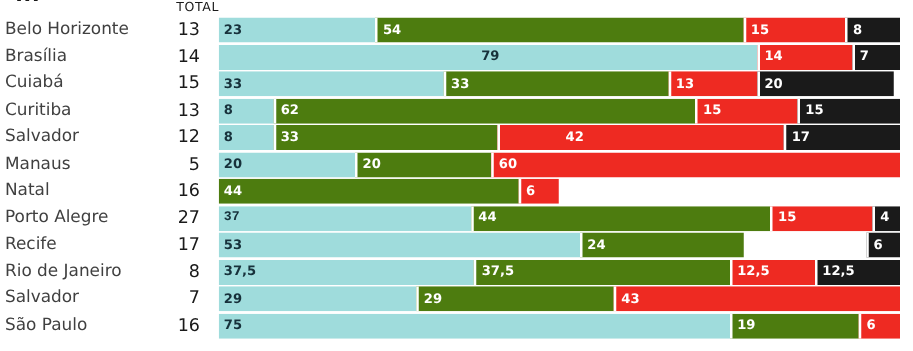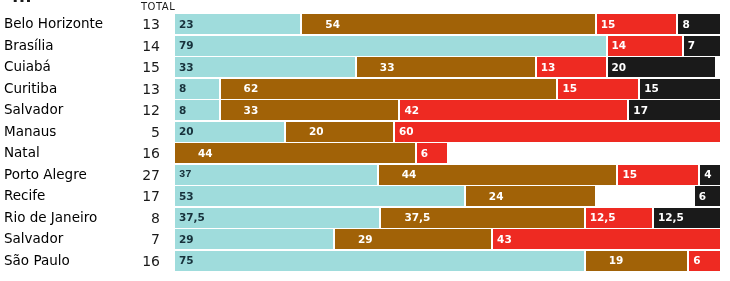--- a/index.html
+++ b/index.html
@@ -33,21 +33,21 @@
     width:730px;
   }
   .row{
     position:relative;
     height:20px;
     margin-bottom:1.5px;
   }
   .city-label{
     position:absolute;left:4px;top:50%;
     transform:translateY(-52%);
-    font-size:13.5px;color:#000000;
+    font-size:13.5px;color:#404040;
     white-space:nowrap;
     line-height:1;
   }
   .total-value{
     position:absolute;left:120px;width:40px;
     top:50%;transform:translateY(-52%);
     text-align:right;
     font-size:14px;color:#1a1a1a;
     line-height:1;
   }
@@ -65,21 +65,21 @@
     min-width:0;
   }
   .seg-label{
     font-size:10.5px;font-weight:bold;
     padding-left:4px;
     white-space:nowrap;
     line-height:1;
   }
   .seg.s0{background:#9FDCDC;}
   .seg.s0 .seg-label{color:#17313b;}
-  .seg.s1{background:#a16207;padding-left:19px;}
+  .seg.s1{background:#4d7c0f;}
   .seg.s1 .seg-label{color:#ffffff;}
   .seg.s2{background:#EE2A22;}
   .seg.s2 .seg-label{color:#ffffff;}
   .seg.s3{background:#1A1A1A;}
   .seg.s3 .seg-label{color:#ffffff;}
   
   .seg + .seg{border-left:2px solid #ffffff;}
 </style>
 </head>
 <body>
@@ -104,21 +104,21 @@
         </div>
         <div class="seg s3" style="flex: 0 0 8%;">
           <span class="seg-label">8</span>
         </div>
       </div>
     </div>
     <div class="row">
       <div class="city-label">Brasília</div>
       <div class="total-value">14</div>
       <div class="bar">
-        <div class="seg s0" style="flex: 0 0 79%;">
+        <div class="seg s0" style="flex: 0 0 79%; justify-content: center;">
           <span class="seg-label">79</span>
         </div>
         <div class="seg s2" style="flex: 0 0 14%;">
           <span class="seg-label">14</span>
         </div>
         <div class="seg s3" style="flex: 0 0 7%;">
           <span class="seg-label">7</span>
         </div>
       </div>
     </div>
@@ -161,21 +161,21 @@
     <div class="row">
       <div class="city-label">Salvador</div>
       <div class="total-value">12</div>
       <div class="bar">
         <div class="seg s0" style="flex: 0 0 8%;">
           <span class="seg-label">8</span>
         </div>
         <div class="seg s1" style="flex: 0 0 33%;">
           <span class="seg-label">33</span>
         </div>
-        <div class="seg s2" style="flex: 0 0 42%;">
+        <div class="seg s2" style="flex: 0 0 42%; padding-left: 48px;">
           <span class="seg-label">42</span>
         </div>
         <div class="seg s3" style="flex: 0 0 17%;">
           <span class="seg-label">17</span>
         </div>
       </div>
     </div>
     <div class="row">
       <div class="city-label">Manaus</div>
       <div class="total-value">5</div>

